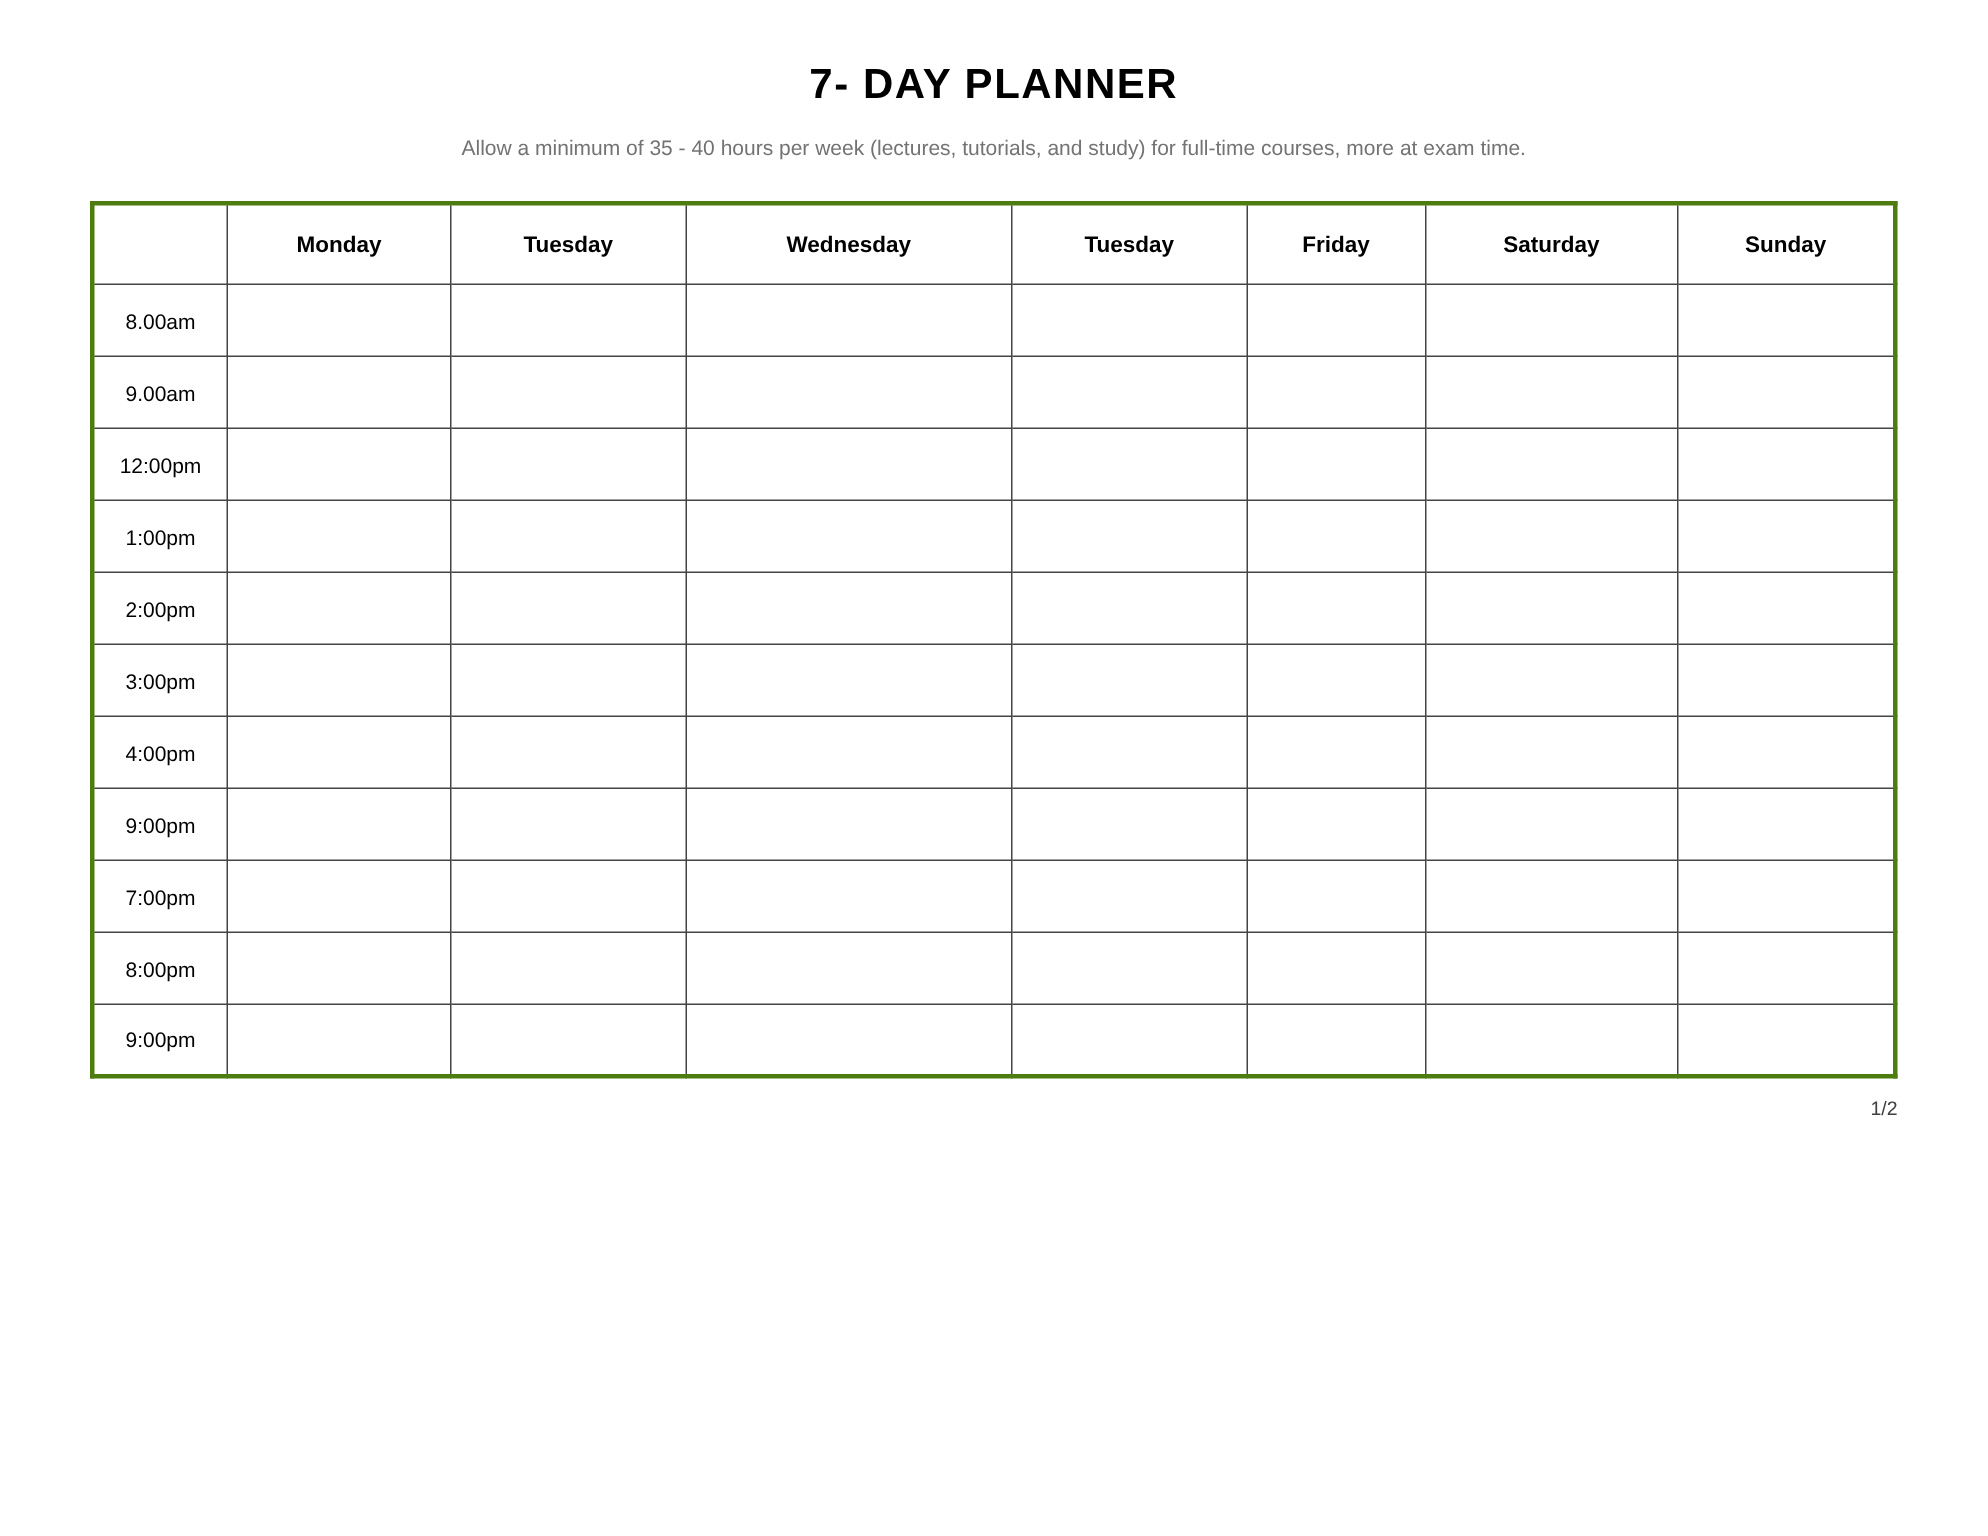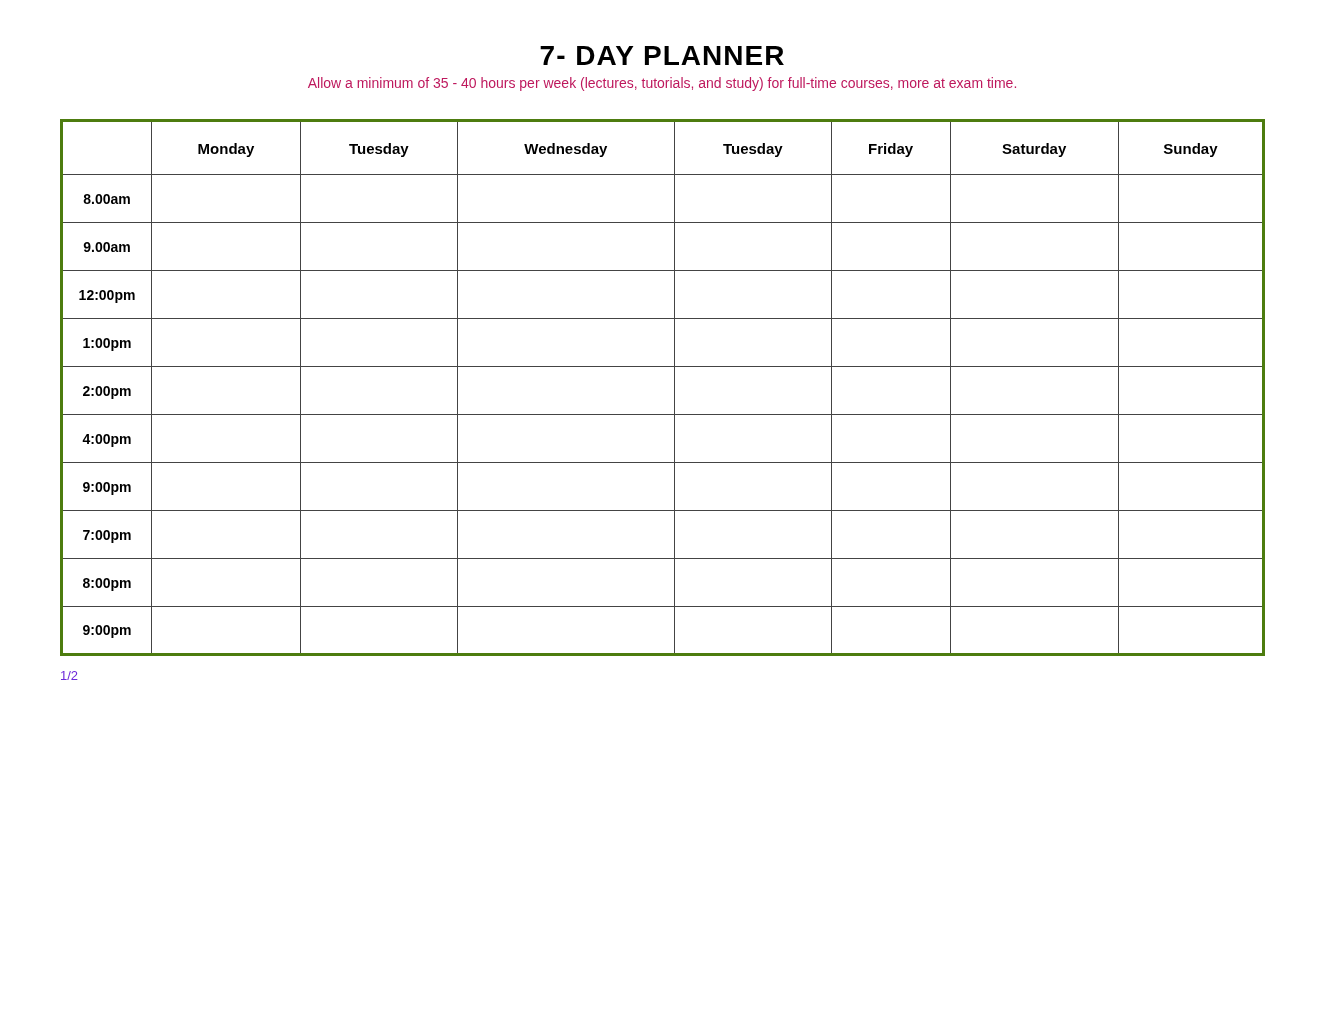--- a/index.html
+++ b/index.html
@@ -14,29 +14,29 @@
       width: 1325px;
       min-height: 1024px;
       padding: 40px 60px;
       color: #000000;
     }
 
     .page-title {
       text-align: center;
       font-size: 28px;
       font-weight: bold;
-      margin-bottom: 3px;
+      margin-bottom: 18px;
       letter-spacing: 1px;
     }
 
     .subtitle {
       text-align: center;
       font-size: 14px;
       margin-bottom: 28px;
-      color: #be185d;
+      color: #737373;
     }
 
     .planner-table {
       width: 100%;
       border-collapse: collapse;
       border: 3px solid #4d7c0f;
     }
 
     .planner-table th,
     .planner-table td {
@@ -51,34 +51,35 @@
       font-size: 15px;
       height: 54px;
       background: #fff;
     }
 
     .planner-table td {
       height: 48px;
     }
 
     .time-cell {
-      font-weight: bold;
+      font-weight: normal;
       font-size: 14px;
       width: 90px;
       text-align: center;
     }
 
     .day-header {
       width: calc((100% - 90px) / 7);
     }
 
     .page-number {
+      text-align: right;
       margin-top: 12px;
       font-size: 13px;
-      color: #6d28d9;
+      color: #404040;
     }
   </style>
 </head>
 <body>
 
 <h1 class="page-title">7- DAY PLANNER</h1>
 <p class="subtitle">Allow a minimum of 35 - 40 hours per week (lectures, tutorials, and study) for full-time courses, more at exam time.</p>
 
 <table class="planner-table">
   <thead>
@@ -138,20 +139,30 @@
         <td class="time-cell">2:00pm</td>
         <td></td>
         <td></td>
         <td></td>
         <td></td>
         <td></td>
         <td></td>
         <td></td>
       </tr>
       <tr>
+        <td class="time-cell">3:00pm</td>
+        <td></td>
+        <td></td>
+        <td></td>
+        <td></td>
+        <td></td>
+        <td></td>
+        <td></td>
+      </tr>
+      <tr>
         <td class="time-cell">4:00pm</td>
         <td></td>
         <td></td>
         <td></td>
         <td></td>
         <td></td>
         <td></td>
         <td></td>
       </tr>
       <tr>

